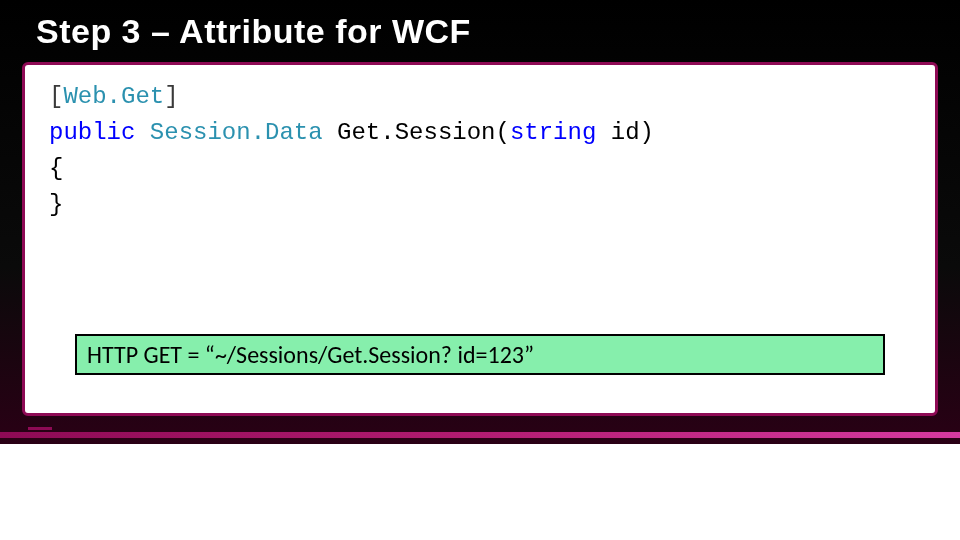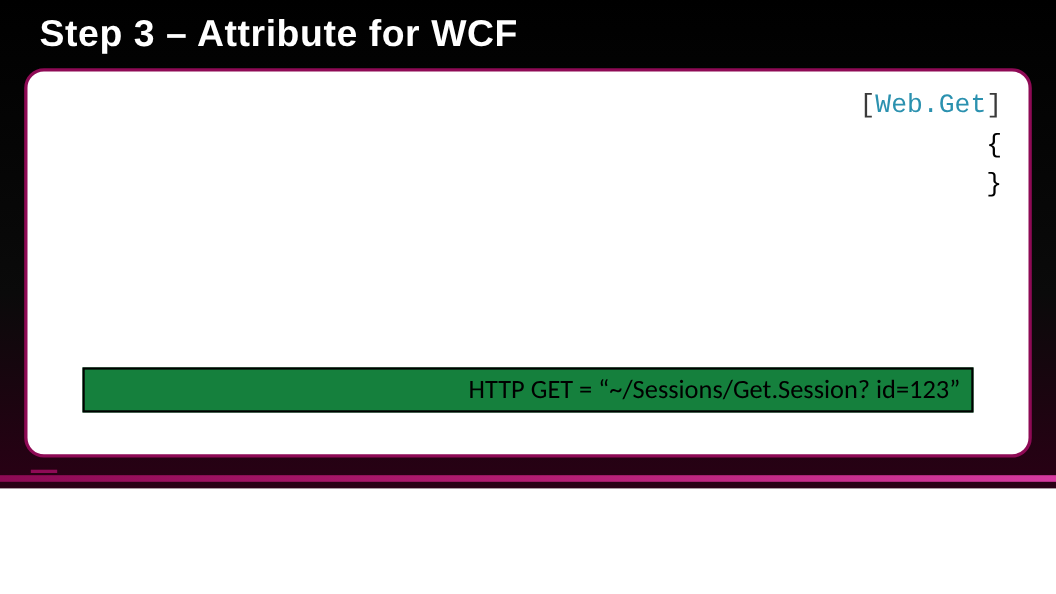--- a/index.html
+++ b/index.html
@@ -28,24 +28,23 @@
     letter-spacing: 0.5px;
   }
   .panel {
     position: absolute;
     top: 62px;
     left: 22px;
     right: 22px;
     bottom: 28px;
     background: #fff;
     border: 3px solid #8e0a55;
-    border-radius: 18px;
+    border-radius: 6px;
     box-sizing: border-box;
     padding: 0;
-    text-align: right;
   }
   .code {
     position: absolute;
     top: 14px;
     left: 24px;
     right: 24px;
     font-family: Consolas, "Courier New", monospace;
     font-size: 24px;
     line-height: 1.5;
     color: #000;
@@ -58,21 +57,21 @@
   .tok-keyword { color: #0000ff; }
   .tok-type    { color: #2b91af; }
   .tok-ident   { color: #000; }
   .tok-plain   { color: #000; }
 
   .highlight-box {
     position: absolute;
     left: 50px;
     right: 50px;
     bottom: 38px;
-    background: #15803d;
+    background: #86efac;
     border: 2px solid #000;
     padding: 4px 10px;
     font-family: Calibri, "Segoe UI", Arial, sans-serif;
     font-size: 24px;
     color: #000;
     box-sizing: border-box;
   }
 
   .bottom-bar {
     position: absolute;
@@ -98,20 +97,26 @@
 
   <div class="title">Step 3 – Attribute for WCF</div>
 
   <div class="panel">
 
     <div class="code">
       <span class="line">
         <span class="tok-bracket">[</span><span class="tok-attr">Web.Get</span><span class="tok-bracket">]</span>
       </span>
       <span class="line">
+        <span class="tok-keyword">public</span>
+        <span class="tok-type">Session.Data</span>
+        <span class="tok-ident">Get.Session</span><span class="tok-plain">(</span><span class="tok-keyword">string</span>
+        <span class="tok-ident">id</span><span class="tok-plain">)</span>
+      </span>
+      <span class="line">
         <span class="tok-plain">{</span>
       </span>
       <span class="line">
         <span class="tok-plain">}</span>
       </span>
     </div>
 
     <div class="highlight-box">HTTP GET = “~/Sessions/Get.Session? id=123”</div>
 
   </div>

